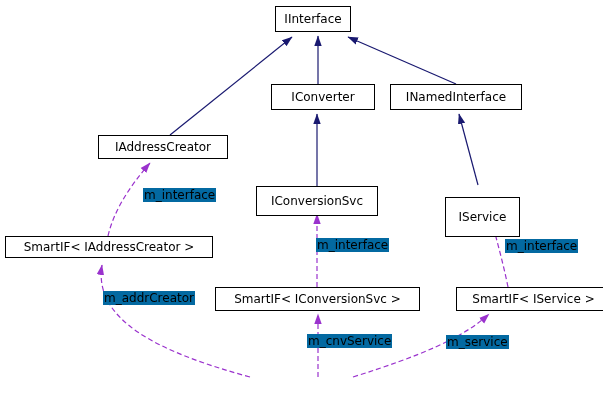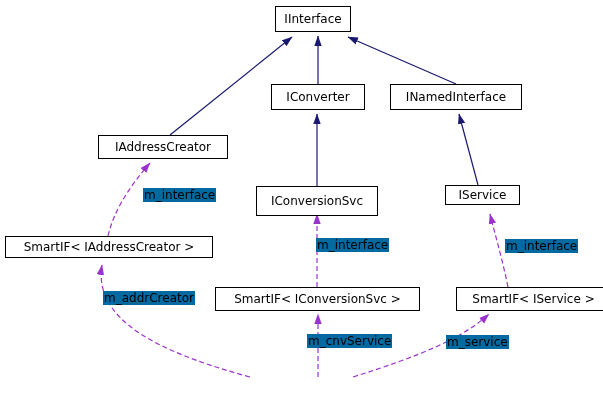--- a/index.html
+++ b/index.html
@@ -68,22 +68,22 @@
   </svg>
 
   <span class="edge-label" style="left:143px;top:188px">m_interface</span>
   <span class="edge-label" style="left:316px;top:238px">m_interface</span>
   <span class="edge-label" style="left:505px;top:239px">m_interface</span>
   <span class="edge-label" style="left:103px;top:291px">m_addrCreator</span>
   <span class="edge-label" style="left:307px;top:334px">m_cnvService</span>
   <span class="edge-label" style="left:446px;top:335px">m_service</span>
 
   <div class="node" style="left:275px;top:6px;width:76px;height:26px">IInterface</div>
-  <div class="node" style="left:271px;top:84px;width:94px;height:26px">IConverter</div>
+  <div class="node" style="left:271px;top:84px;width:104px;height:26px">IConverter</div>
   <div class="node" style="left:98px;top:135px;width:130px;height:24px">IAddressCreator</div>
   <div class="node" style="left:390px;top:84px;width:132px;height:26px">INamedInterface</div>
   <div class="node" style="left:256px;top:186px;width:122px;height:30px">IConversionSvc</div>
-  <div class="node" style="left:445px;top:185px;width:75px;height:20px">IService</div>
+  <div class="node" style="left:445px;top:197px;width:75px;height:40px">IService</div>
   <div class="node" style="left:5px;top:236px;width:208px;height:22px">SmartIF&lt; IAddressCreator &gt;</div>
   <div class="node" style="left:215px;top:287px;width:205px;height:24px">SmartIF&lt; IConversionSvc &gt;</div>
   <div class="node" style="left:456px;top:287px;width:155px;height:24px">SmartIF&lt; IService &gt;</div>
 
 </div>
 
 </body></html>

